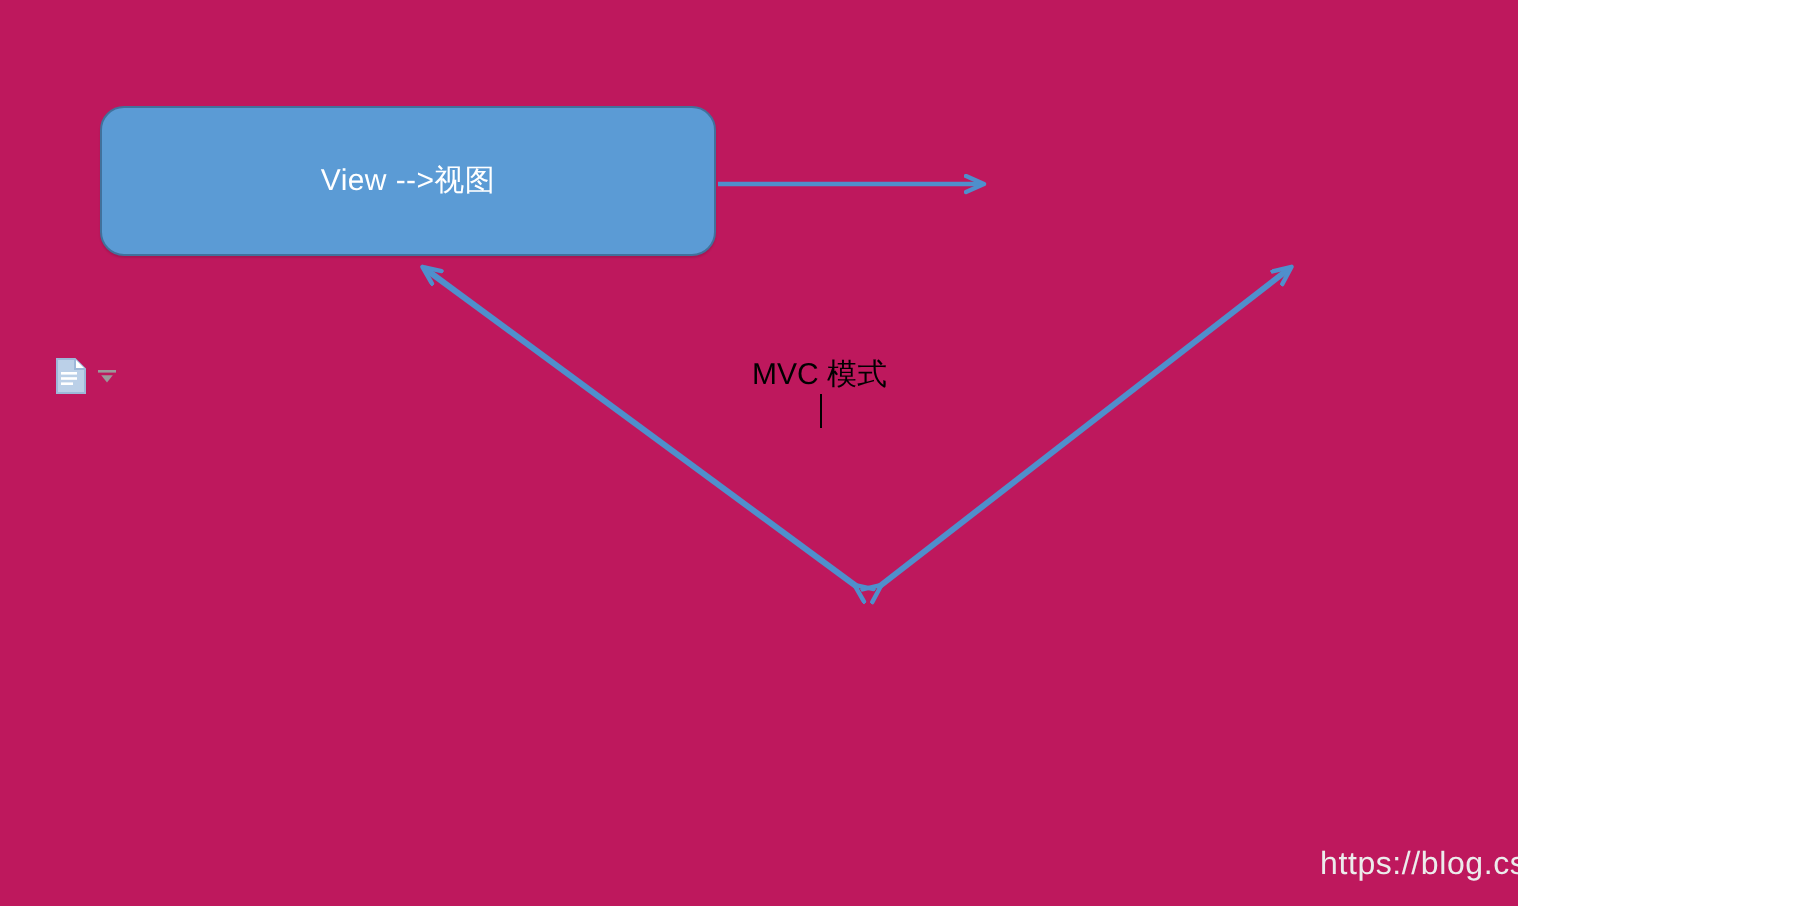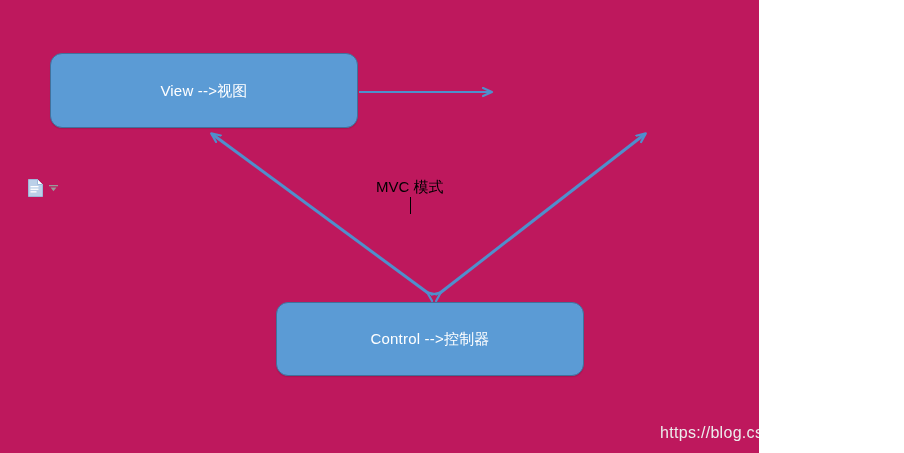--- a/index.html
+++ b/index.html
@@ -105,23 +105,20 @@
     <line x1="428" y1="293" x2="212" y2="134" stroke="#4F8FCC" stroke-width="3" marker-start="url(#arrowhead-open)" marker-end="url(#arrowhead-open)"></line>
 
     <line x1="440" y1="293" x2="645" y2="134" stroke="#4F8FCC" stroke-width="3" marker-start="url(#arrowhead-open)" marker-end="url(#arrowhead-open)"></line>
   </svg>
 
   <div class="node" id="node-view">
     <span class="node-label">View --&gt;视图</span>
   </div>
 
 
-  <div class="node" id="node-control">
-    <span class="node-label">Control --&gt;控制器</span>
-  </div>
 
   <div id="center-label">
     <span>MVC 模式</span><span id="center-caret"></span>
   </div>
 
   <div id="paste-icon-group">
     <span>
       <svg width="15" height="18" viewBox="0 0 15 18">
         <path d="M0.5,0.5 H9.5 L14.5,5.5 V17.5 H0.5 Z" fill="#BBD0E8" stroke="#9DB8D9" stroke-width="1"></path>
         <path d="M9.5,0.5 V5.5 H14.5" fill="#ffffff" stroke="#9DB8D9" stroke-width="1"></path>

